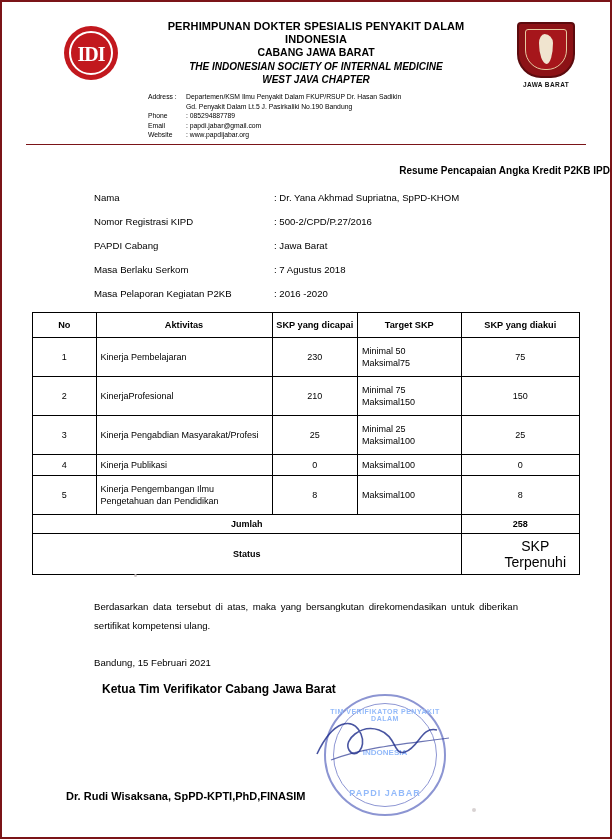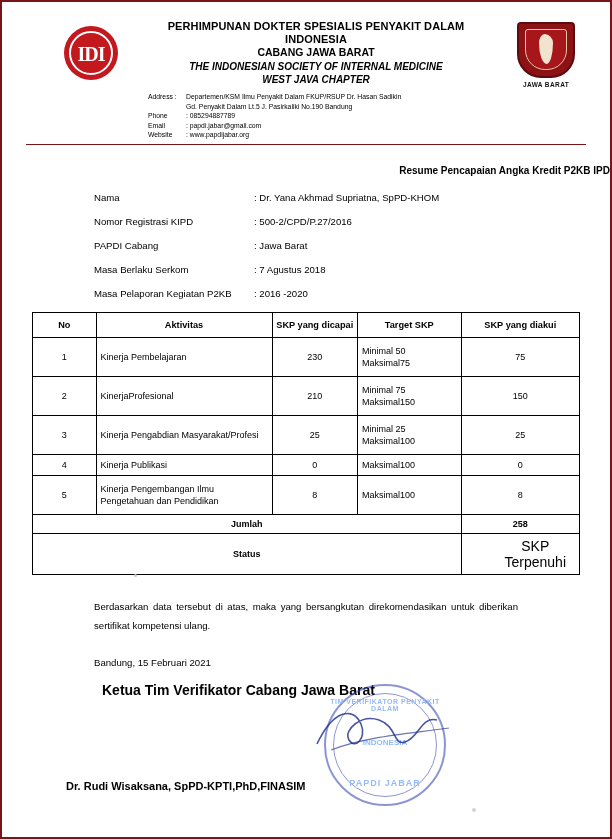--- a/index.html
+++ b/index.html
@@ -167,20 +167,21 @@
   }
   
   .ident {
     margin: 0 0 10px 92px;
     font-size: 9.6px;
   }
   .ident-row {
     display: flex;
     align-items: baseline;
     margin-bottom: 13px;
+    gap: 20px;
   }
   .ident-label {
     width: 160px;
     flex: 0 0 160px;
   }
   .ident-value {
     flex: 1 1 auto;
   }
   
   .tbl-wrap {
@@ -232,22 +233,22 @@
     margin: 22px 92px 0 92px;
     font-size: 9.6px;
     line-height: 19px;
     text-align: justify;
   }
   .place-date {
     margin: 22px 0 0 92px;
     font-size: 9.6px;
   }
   .signer-title {
-    margin: 14px 0 0 100px;
-    font-size: 14px;
+    margin: 14px 0 12px 100px;
+    font-size: 12px;
     font-weight: bold;
   }
   .sign-area {
     position: relative;
     height: 72px;
     margin-left: 92px;
   }
   .stamp {
     position: absolute;
     left: 230px;

